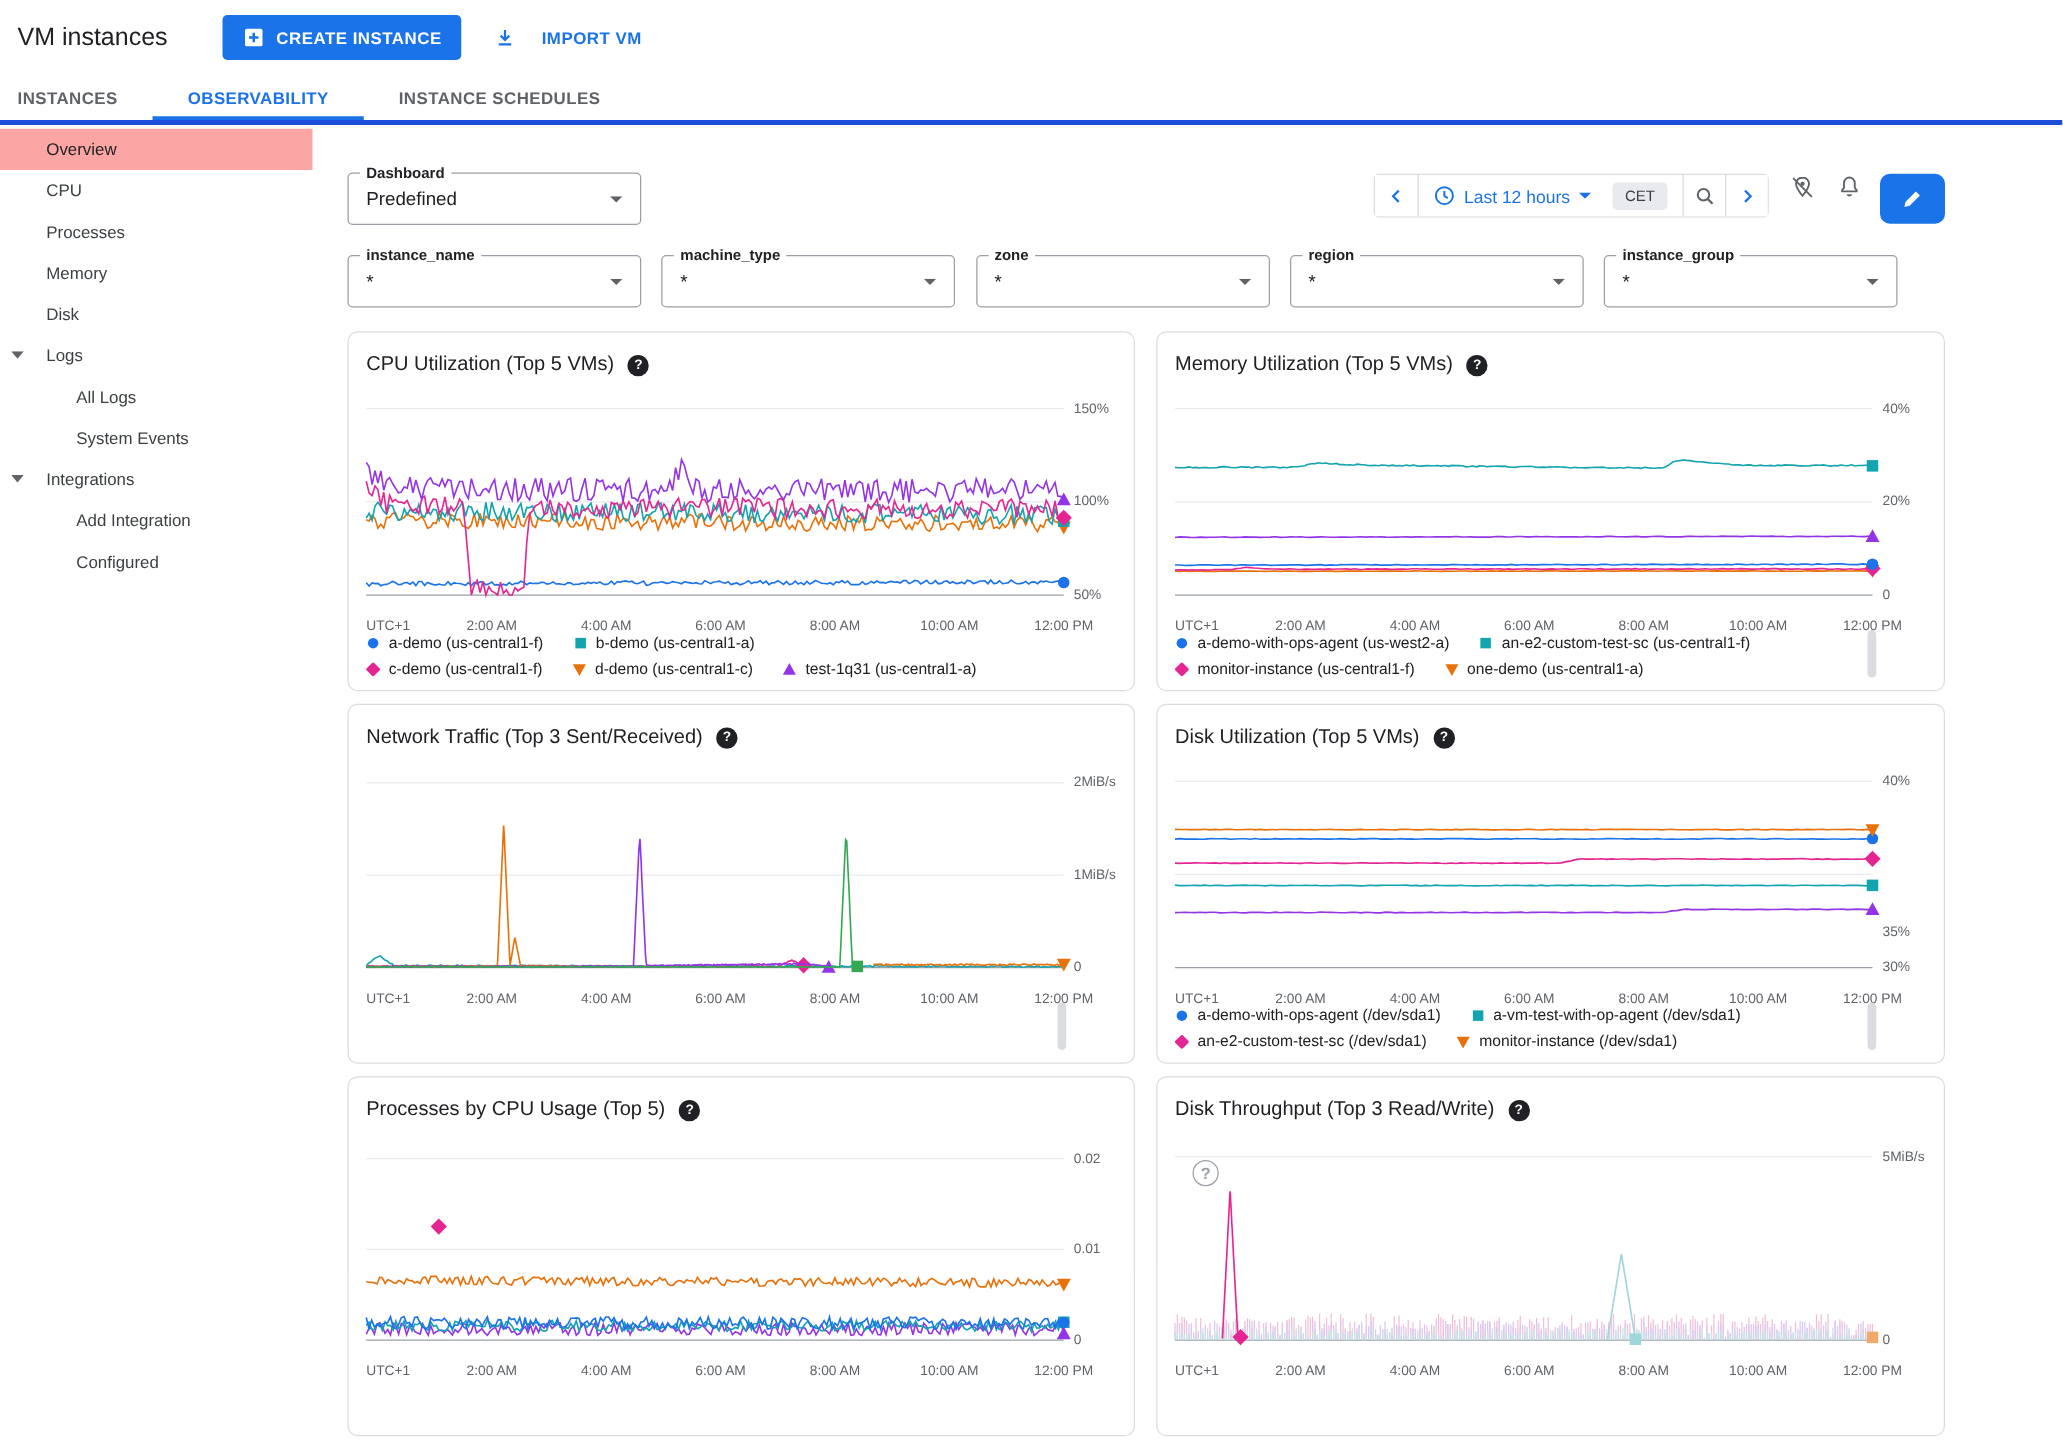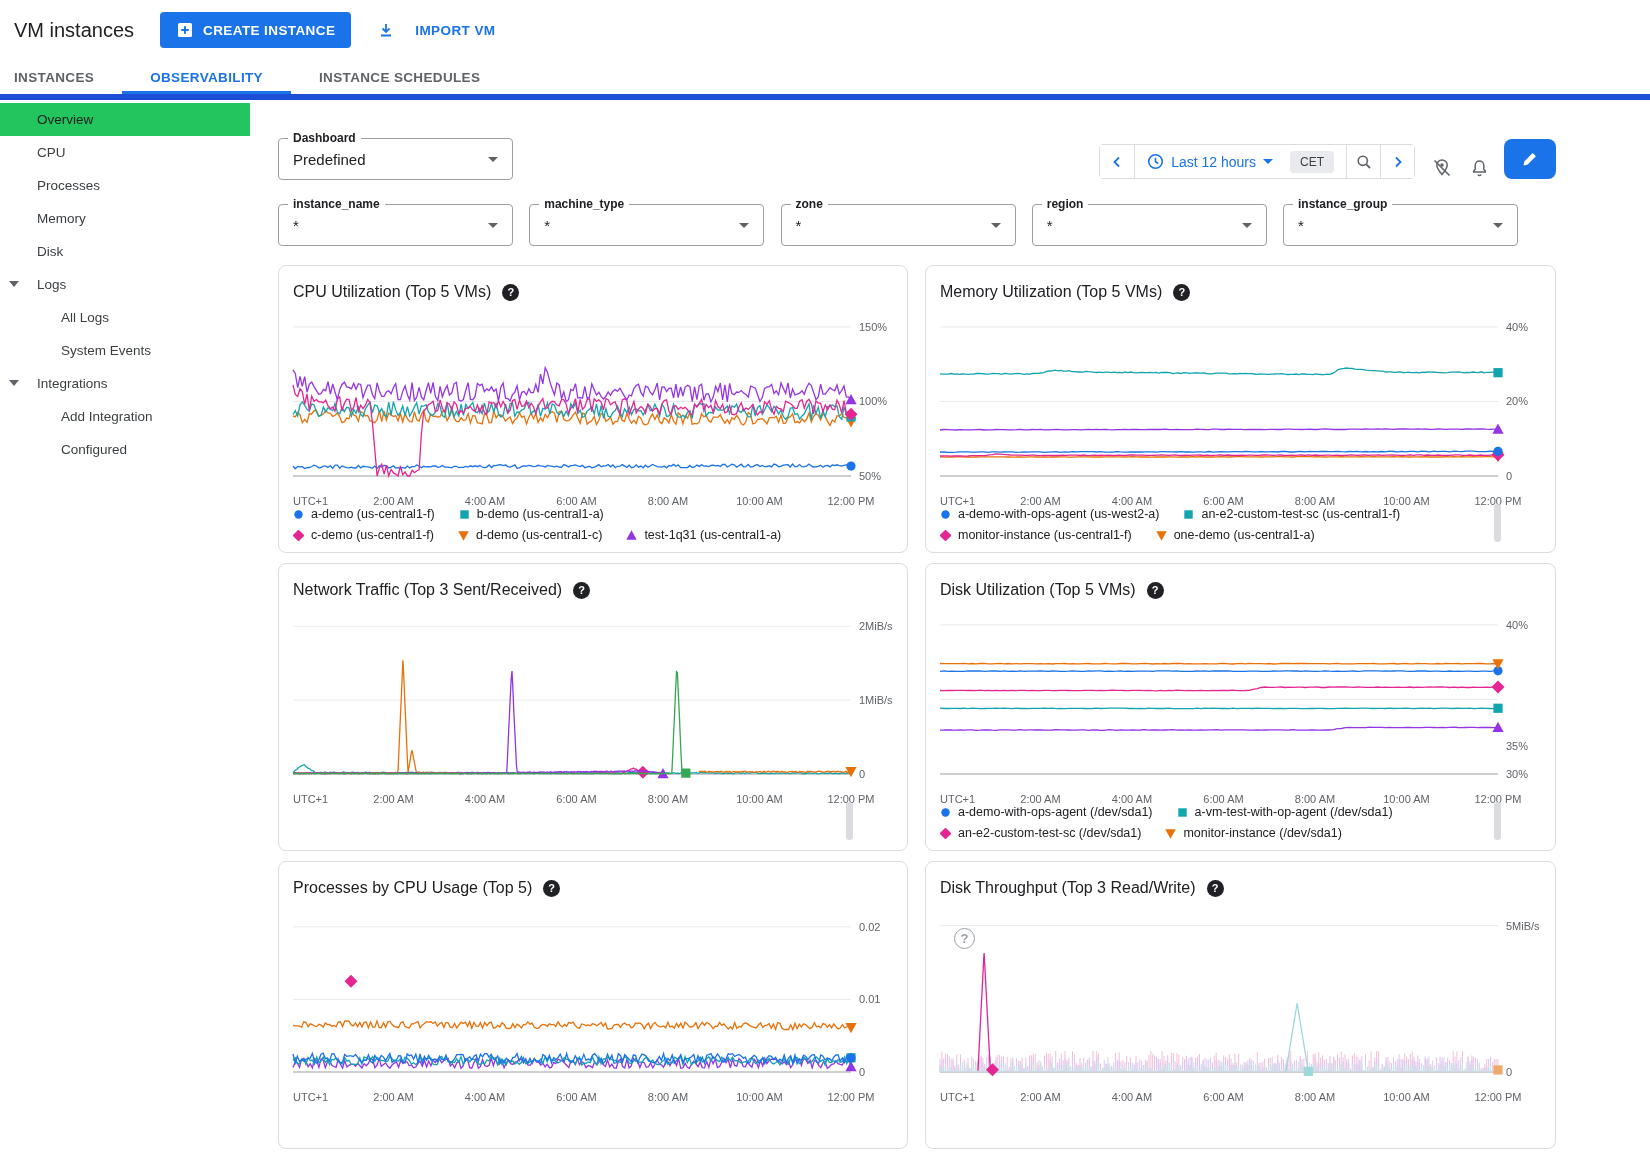--- a/index.html
+++ b/index.html
@@ -1,44 +1,44 @@
 <!DOCTYPE html>
 <html><head>
 <meta charset="utf-8">
 <style>
   *{box-sizing:border-box;margin:0;padding:0}
   html,body{width:1650px;height:1158px;overflow:hidden;background:#fff;
     font-family:"Liberation Sans","DejaVu Sans",sans-serif;color:#202124}
   
   .header{display:flex;align-items:center;height:60px;padding-left:14px}
-  .page-title{font-size:20px;font-weight:400;color:#202124;margin-right:26px}
+  .page-title{font-size:20px;font-weight:400;color:#202124;margin-right:44px}
   .btn-primary{display:flex;align-items:center;gap:9px;background:#1a73e8;color:#fff;
     font-size:13.5px;font-weight:700;letter-spacing:.4px;height:36px;padding:0 16px;
     border:none;border-radius:4px;cursor:pointer;font-family:inherit}
   .btn-link{display:flex;align-items:center;gap:20px;color:#1a73e8;font-size:13.5px;font-weight:700;
     letter-spacing:.4px;background:none;border:none;margin-left:26px;cursor:pointer;font-family:inherit}
   
-  .tabbar{display:flex;border-bottom:6px solid #1d4ed8;padding-left:14px;height:40px}
+  .tabbar{display:flex;border-bottom:4px solid #1d4ed8;padding-left:14px;height:40px}
   .tab{display:flex;align-items:center;padding:0 28px;font-size:13.5px;font-weight:700;
     letter-spacing:.35px;color:#5f6368;position:relative;cursor:pointer}
   .tab:first-child{padding-left:0}
   .tab.active{color:#1a73e8}
   .tab.active::after{content:"";position:absolute;left:0;right:0;bottom:0;height:3px;background:#1a73e8}
   
   .body-row{display:flex;height:1058px}
   .sidebar{width:250px;padding-top:3px;flex:none}
   .side-item{height:33px;display:flex;align-items:center;font-size:13.5px;color:#3c4043;
     padding-left:37px;position:relative;cursor:pointer}
-  .side-item.selected{background:#22c55e;color:#202124}
+  .side-item.selected{background:#fca5a5;color:#202124}
   .side-item.child{padding-left:61px}
   .side-item .tri{position:absolute;left:9px;top:13px}
   .main{flex:1;padding:38px 0 0 28px}
   
   .toolbar{display:flex;width:1278px;justify-content:space-between;align-items:center}
-  .controls{display:flex;align-items:flex-end}
+  .controls{display:flex;align-items:flex-start}
   .ctrl-group{display:flex;align-items:stretch;height:35px;border:1px solid #dadce0;border-radius:4px}
   .seg{display:flex;align-items:center;background:#fff;border:none;cursor:pointer;font-family:inherit}
   .seg + .seg{border-left:1px solid #dadce0}
   .icon-seg{width:34px;justify-content:center}
   .time-seg{padding:0 12px;gap:7px}
   .time-text{color:#1a73e8;font-size:14px;font-weight:500}
   .tz-chip{background:#e8eaed;color:#3c4043;font-size:12px;font-weight:500;padding:4px 10px;
     border-radius:4px;margin-left:10px;cursor:pointer}
   .icon-plain{background:none;border:none;margin-left:16px;cursor:pointer;display:flex;align-items:center}
   .edit-btn{width:52px;height:40px;border-radius:8px;background:#1a73e8;border:none;margin-left:14px;

